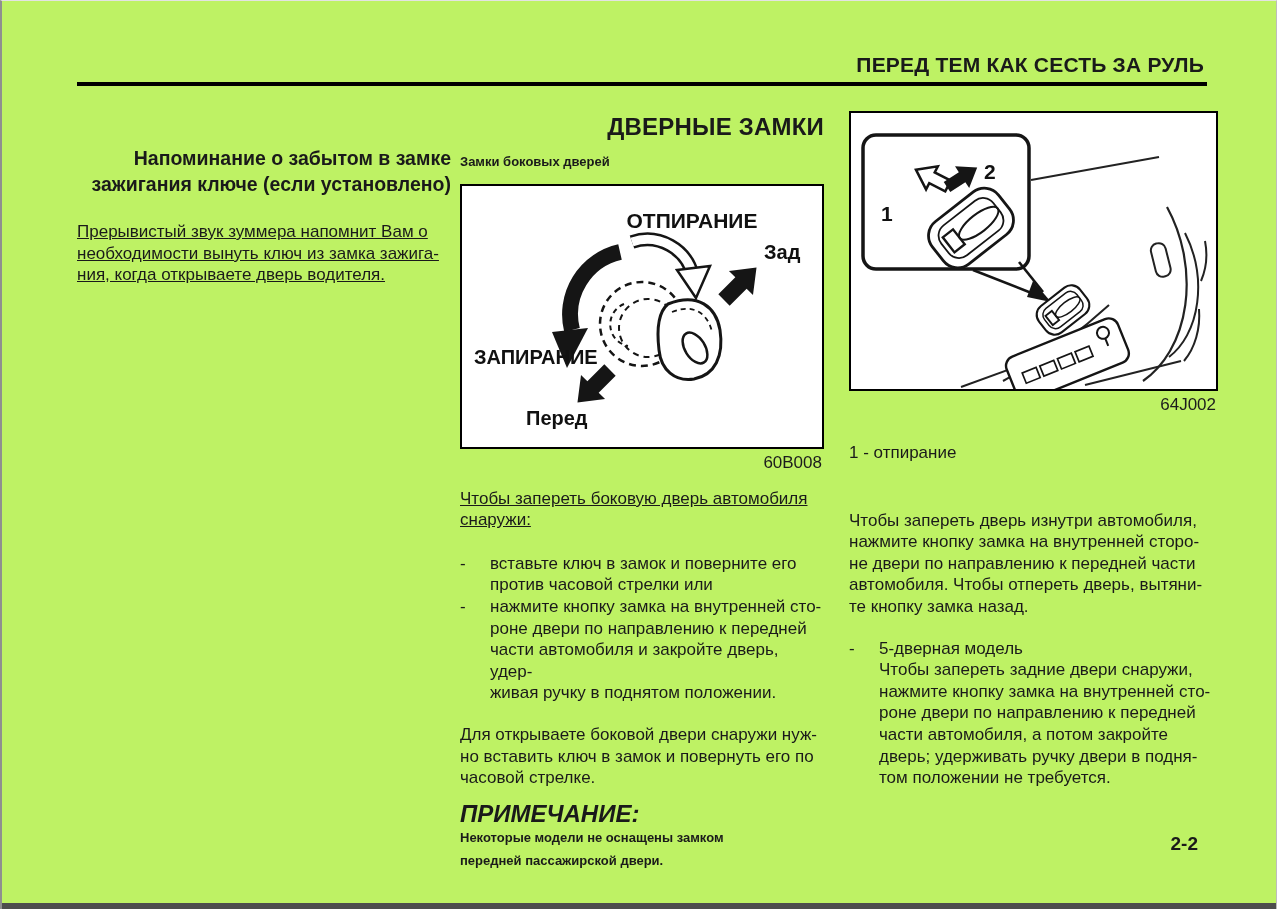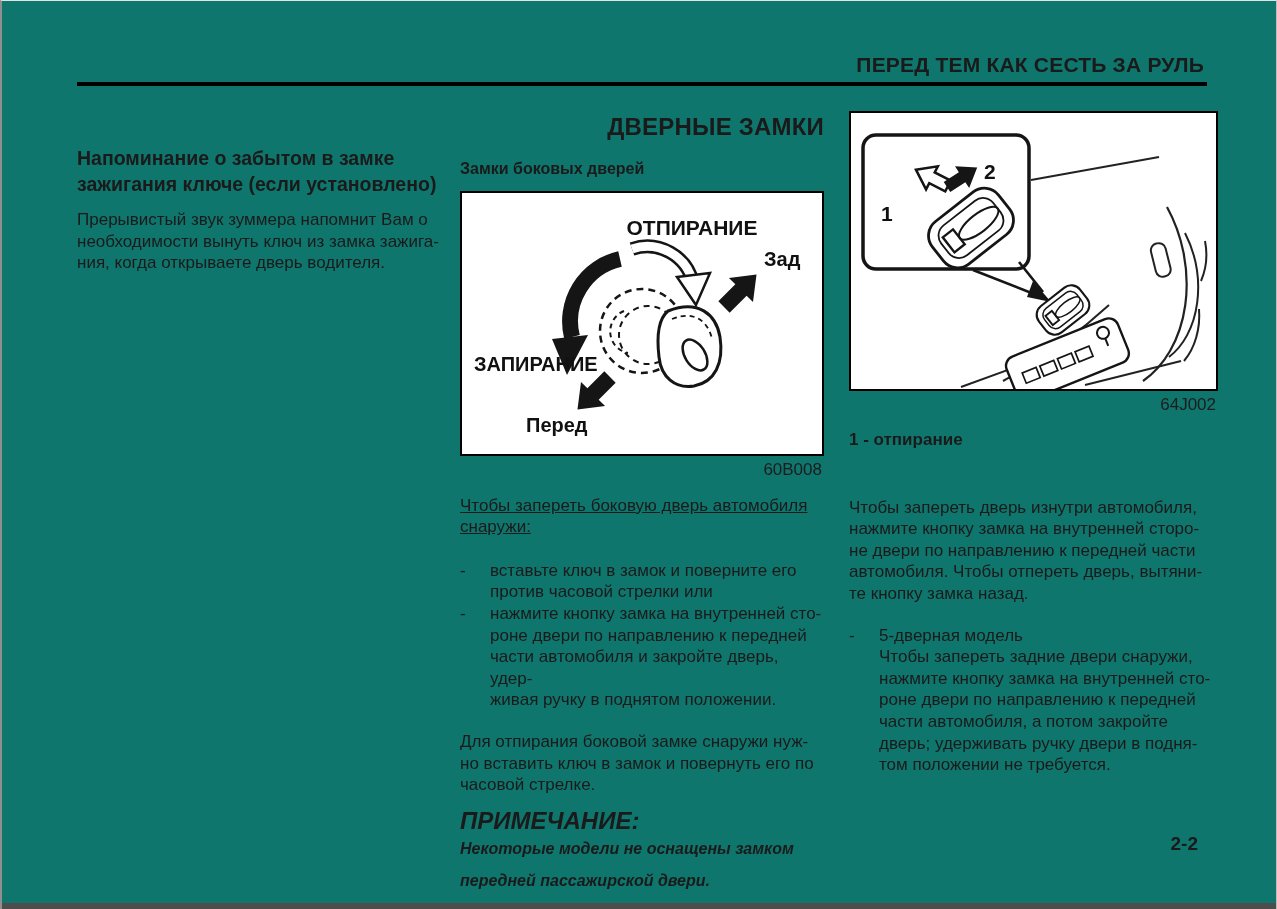--- a/index.html
+++ b/index.html
@@ -1,54 +1,54 @@
 <!DOCTYPE html>
 <html lang="ru"><head>
 <meta charset="utf-8">
 <style>
   html,body{margin:0;padding:0;background:#e8e8e8;}
   .page{
     position:relative;
     width:1277px;height:909px;
-    background:#0f766e;
+    background:#bef264;
     font-family:"Liberation Sans", sans-serif;
     color:#1a1a1a;
     box-sizing:border-box;
     border-left:2px solid #8f8f8f;
     border-right:1px solid #bdbdbd;
     border-top:1px solid #e3e3e3;
     overflow:hidden;
   }
   .bottom-edge{position:absolute;left:0;right:0;bottom:0;height:6px;background:#4d4d4d;}
   .header-title{
     position:absolute;top:52px;right:72px;
     font-size:21px;font-weight:bold;letter-spacing:.2px;
   }
   .header-rule{position:absolute;top:81px;left:75px;width:1130px;height:4px;background:#000;}
   .col{position:absolute;font-size:17px;line-height:21.6px;}
   .col-left{left:75px;top:118px;width:374px;}
   .col-mid{left:458px;top:112px;width:364px;}
   .col-right{left:847px;top:110px;width:369px;}
   .para{white-space:pre-line;margin:0;}
-  .subhead{font-size:19.5px;font-weight:bold;line-height:26px;white-space:pre-line;margin:0;}
+  .subhead{font-size:19.5px;font-weight:bold;line-height:26px;white-space:pre-line;margin:0;text-align:right;}
   .h1{font-size:24px;font-weight:bold;line-height:28px;margin:0;letter-spacing:.2px;text-align:right;}
-  .h2{font-size:16px;font-weight:bold;line-height:25px;margin:15px 0 10px 0;}
+  .h2{font-size:13px;font-weight:bold;line-height:25px;margin:8px 0 10px 0;}
   .figure{border:2px solid #000;background:#fff;}
   .fig-caption{font-size:17px;text-align:right;margin:3px 2px 0 0;color:#1c1c1c;}
   .bullets{margin:0;}
   .bullet{display:flex;margin:0;}
   .bullet .marker{width:30px;flex:0 0 30px;}
   .bullet .btext{white-space:pre-line;flex:1;}
   .note-h{font-size:24px;font-weight:bold;font-style:italic;margin:14px 0 0 0;}
-  .note-b{font-size:16px;font-weight:bold;font-style:italic;white-space:pre-line;line-height:32px;margin:2px 0 0 0;}
-  .legend{margin-top:13px;font-weight:bold;}
+  .note-b{font-size:13px;font-weight:bold;white-space:pre-line;line-height:23px;margin:2px 0 0 0;}
+  .legend{margin-top:26px;}
   .legend div{line-height:22px;}
   .page-number{position:absolute;right:78px;top:832px;font-size:19px;font-weight:bold;}
   svg text{font-family:"Liberation Sans", sans-serif;font-weight:bold;fill:#111;}
-  .mt8{margin-top:14px;text-decoration:underline;}.mt12{margin-top:12px;}.mt20{margin-top:20px;}
+  .mt8{margin-top:14px;text-decoration:underline;}.mt12{margin-top:24px;text-decoration:underline;}.mt20{margin-top:20px;}
   .mt22{margin-top:22px;}.mt26{margin-top:26px;}.mt28{margin-top:46px;}
 </style>
 </head>
 <body>
 
 <div class="page">
 
   <div class="header-title">ПЕРЕД ТЕМ КАК СЕСТЬ ЗА РУЛЬ</div>
   <div class="header-rule"></div>
 
@@ -107,21 +107,21 @@
       </div>
       <div class="bullet">
         <span class="marker">-</span>
         <span class="btext">нажмите кнопку замка на внутренней сто-
 роне двери по направлению к передней
 части автомобиля и закройте дверь, удер-
 живая ручку в поднятом положении.</span>
       </div>
     </div>
 
-    <p class="para mt20">Для отпирания боковой замке снаружи нуж-
+    <p class="para mt20">Для открываете боковой двери снаружи нуж-
 но вставить ключ в замок и повернуть его по
 часовой стрелке.</p>
 
     <p class="note-h">ПРИМЕЧАНИЕ:</p>
     <p class="note-b">Некоторые модели не оснащены замком
 передней пассажирской двери.</p>
   </div>
 
   <div class="col col-right">
     <div class="figure" style="width:365px;height:276px;">

